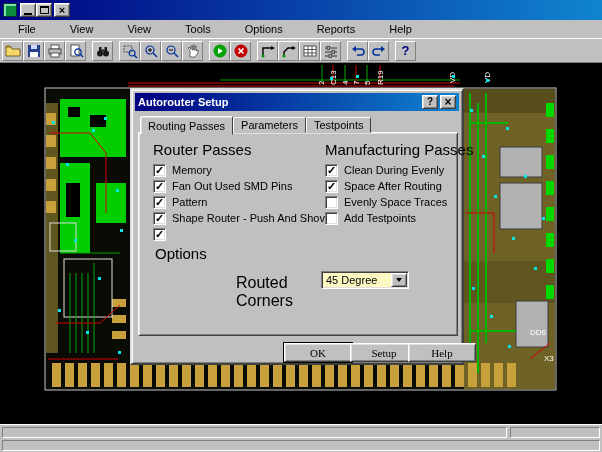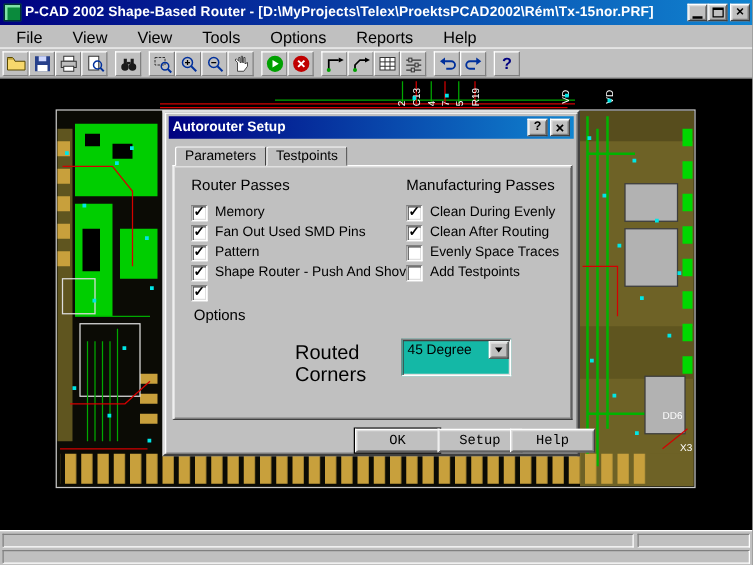--- a/index.html
+++ b/index.html
@@ -19,21 +19,21 @@
     border-color:#fff #404040 #404040 #fff;box-shadow:inset 1px 1px 0 #dfdfdf,inset -1px -1px 0 #808080;
     display:flex;align-items:center;justify-content:center;color:#000;
     font-size:11px;font-weight:bold;line-height:1;position:relative}
   .wbtn.close{margin-left:2px}
   .ic-min{width:8px;height:2px;background:#000;margin-top:7px}
   .ic-max{width:9px;height:8px;border:1px solid #000;border-top-width:2px}
 
   
   .menubar{height:19px;display:flex;align-items:center;padding-left:1px;
     border-bottom:1px solid #fff;background:#c0c0c0}
-  .menu-item{font-size:13px;padding:2px 12px;color:#000}
+  .menu-item{font-size:11px;padding:2px 17px;color:#000}
 
   
   .toolbar{height:24px;display:flex;align-items:center;padding:1px 2px;background:#c0c0c0;
     border-bottom:1px solid #808080}
   .tbtn{width:21px;height:20px;background:#c0c0c0;border:1px solid;
     border-color:#fff #808080 #808080 #fff;display:flex;align-items:center;
     justify-content:center;flex:none}
   .tbtn svg{width:16px;height:16px;display:block}
   .tgap{width:6px;flex:none}
   .qmark{color:#000080;font-weight:bold;font-size:13px;line-height:1}
@@ -58,60 +58,59 @@
   .tabs{position:absolute;left:8px;top:25px;height:18px;display:flex;align-items:flex-end;z-index:5}
   .tab{font-size:11px;background:#c0c0c0;padding:1px 7px 0;height:16px;
     border:1px solid;border-color:#fff #404040 transparent #fff;
     border-top-left-radius:2px;border-top-right-radius:2px;color:#000}
   .tab.active{height:19px;margin-bottom:-2px;padding-top:3px;z-index:6;
     box-shadow:inset 1px 1px 0 #dfdfdf}
 
   .tabpanel{position:absolute;left:6px;top:42px;width:320px;height:204px;background:#c0c0c0;
     border:1px solid;border-color:#fff #404040 #404040 #fff;
     box-shadow:inset 1px 1px 0 #dfdfdf,inset -1px -1px 0 #808080}
-  .grp-label{position:absolute;font-size:12px;color:#000;white-space:nowrap}
+  .grp-label{position:absolute;font-size:15px;color:#000;white-space:nowrap}
   .check{position:absolute;display:flex;align-items:center;height:14px;white-space:nowrap}
   .check .box{width:13px;height:13px;background:#fff;border:1px solid;
     border-color:#808080 #fff #fff #808080;box-shadow:inset 1px 1px 0 #404040,inset -1px -1px 0 #dfdfdf;
     display:flex;align-items:center;justify-content:center;flex:none}
   .check .mark{font-size:11px;font-weight:bold;color:#000;line-height:10px;margin-top:-1px}
   .check .cap{font-size:11px;color:#000;margin-left:6px}
 
   .rc-label{position:absolute;left:97px;top:141px;width:80px;text-align:left;font-size:16px}
-  .combo{position:absolute;left:182px;top:138px;width:88px;height:30px;background:#14b8a6;
+  .combo{position:absolute;left:182px;top:138px;width:88px;height:18px;background:#fef9c3;
     border:1px solid;border-color:#808080 #fff #fff #808080;
     box-shadow:inset 1px 1px 0 #404040,inset -1px -1px 0 #dfdfdf;display:flex}
   .combo-value{flex:1;font-size:11px;padding:2px 0 0 4px;color:#000;white-space:nowrap;overflow:hidden}
   .combo-btn{width:16px;height:14px;margin:1px;background:#c0c0c0;border:1px solid;
     border-color:#fff #404040 #404040 #fff;box-shadow:inset 1px 1px 0 #dfdfdf,inset -1px -1px 0 #808080;
     display:flex;align-items:center;justify-content:center;flex:none}
   .arr-down{width:0;height:0;border-left:3px solid transparent;border-right:3px solid transparent;
     border-top:4px solid #000}
 
   .btn95{position:absolute;width:68px;height:19px;background:#c0c0c0;border:1px solid;
     border-color:#fff #404040 #404040 #fff;box-shadow:inset 1px 1px 0 #dfdfdf,inset -1px -1px 0 #808080;
     font-size:11px;color:#000;display:flex;align-items:center;justify-content:center;
-    font-family:Liberation Mono, monospace}
+    font-family:Liberation Serif, serif}
   .btn95.default{box-shadow:0 0 0 1px #000,inset 1px 1px 0 #dfdfdf,inset -1px -1px 0 #808080}
 
   
   .statusbar{height:28px;background:#c0c0c0;border-top:1px solid #fff;padding:1px 2px}
   .status-row{display:flex;height:12px;margin-top:1px}
   .status-cell{border:1px solid;border-color:#808080 #fff #fff #808080;height:11px}
   .status-cell.wide{flex:1}
   .status-cell.small{width:90px;margin-left:3px}
 </style>
 </head>
 <body>
 
 <div class="app">
 
   <div class="titlebar">
     <div class="app-icon"></div>
-    <div class="title-text">P-CAD 2002 Shape-Based Router - [D:\MyProjects\Telex\ProektsPCAD2002\Rém\Tx-15nor.PRF]</div>
     <div class="win-controls">
       <div class="wbtn">
           <span class="ic-min"></span>
         </div>
       <div class="wbtn">
           <span class="ic-max"></span>
         </div>
       <div class="wbtn close">
           <span>×</span>
         </div>
@@ -414,20 +413,21 @@
         <span class="t">Autorouter Setup</span>
         <div class="dbtn">
             <span>?</span>
           </div>
         <div class="dbtn x">
             <span>×</span>
           </div>
       </div>
 
       <div class="tabs">
+        <div class="tab active">Routing Passes</div>
         <div class="tab">Parameters</div>
         <div class="tab">Testpoints</div>
       </div>
 
       <div class="tabpanel">
         <div class="grp-label" style="left:14px;top:8px">Router Passes</div>
 
         <label class="check" style="left:14px;top:30px">
           <span class="box">
               <span class="mark">✓</span>
@@ -463,21 +463,21 @@
         <label class="check" style="left:186px;top:30px">
           <span class="box">
               <span class="mark">✓</span>
             </span>
           <span class="cap">Clean During Evenly</span>
         </label>
         <label class="check" style="left:186px;top:46px">
           <span class="box">
               <span class="mark">✓</span>
             </span>
-          <span class="cap">Clean After Routing</span>
+          <span class="cap">Space After Routing</span>
         </label>
         <label class="check" style="left:186px;top:78px">
           <span class="box">
               <span class="mark"></span>
             </span>
           <span class="cap">Add Testpoints</span>
         </label>
         <label class="check" style="left:186px;top:62px">
           <span class="box">
               <span class="mark"></span>

